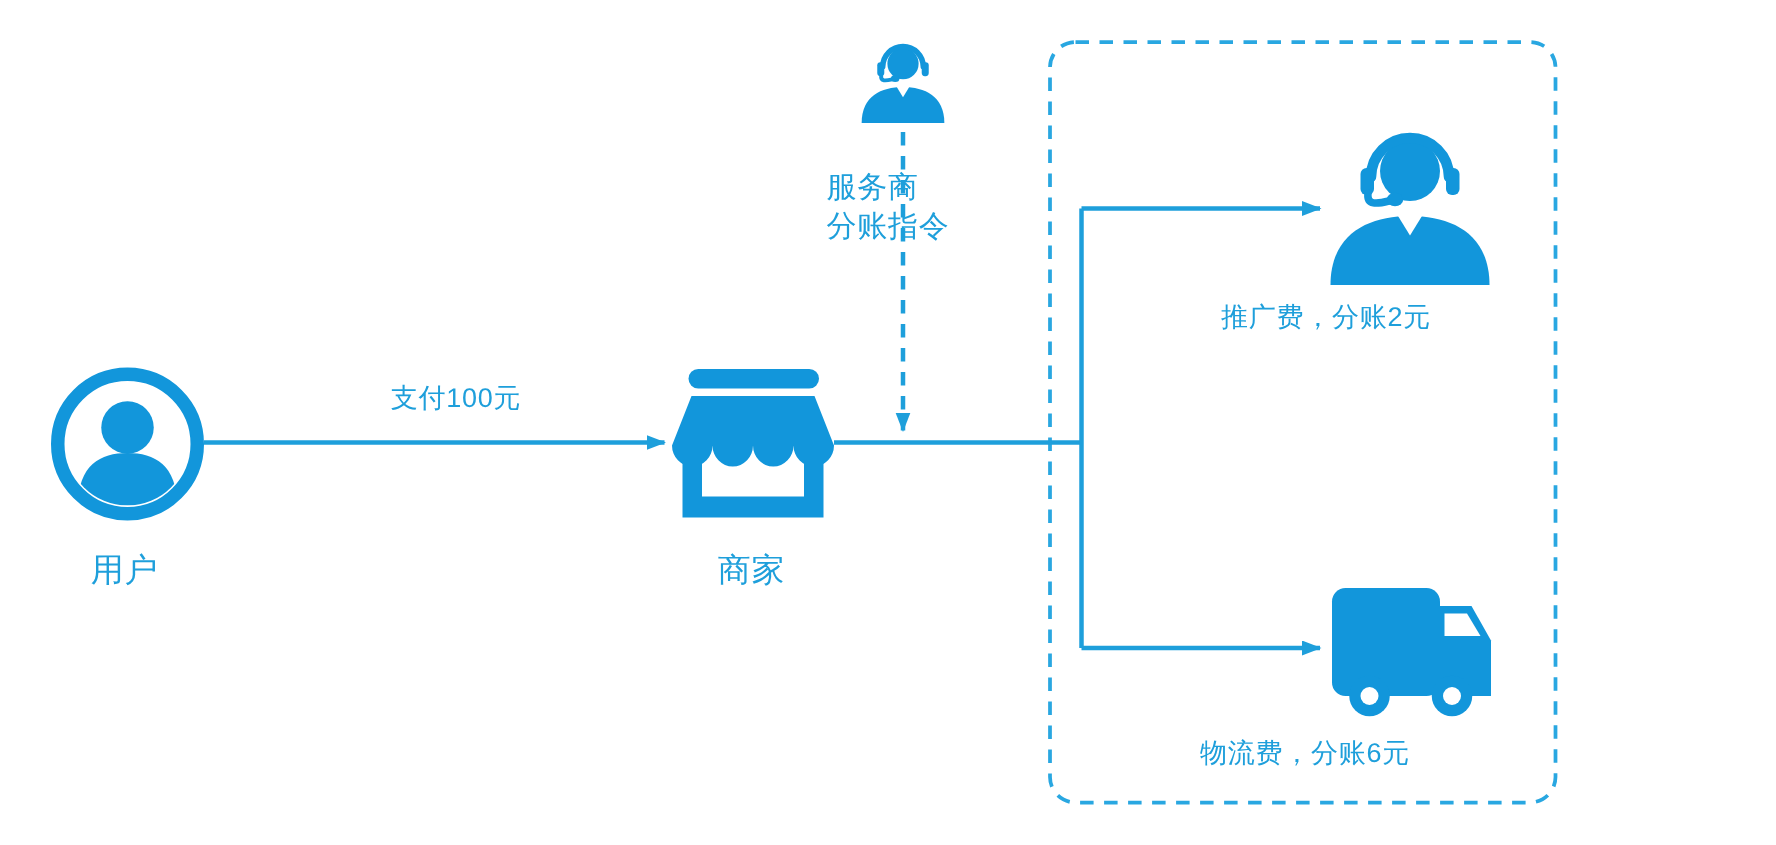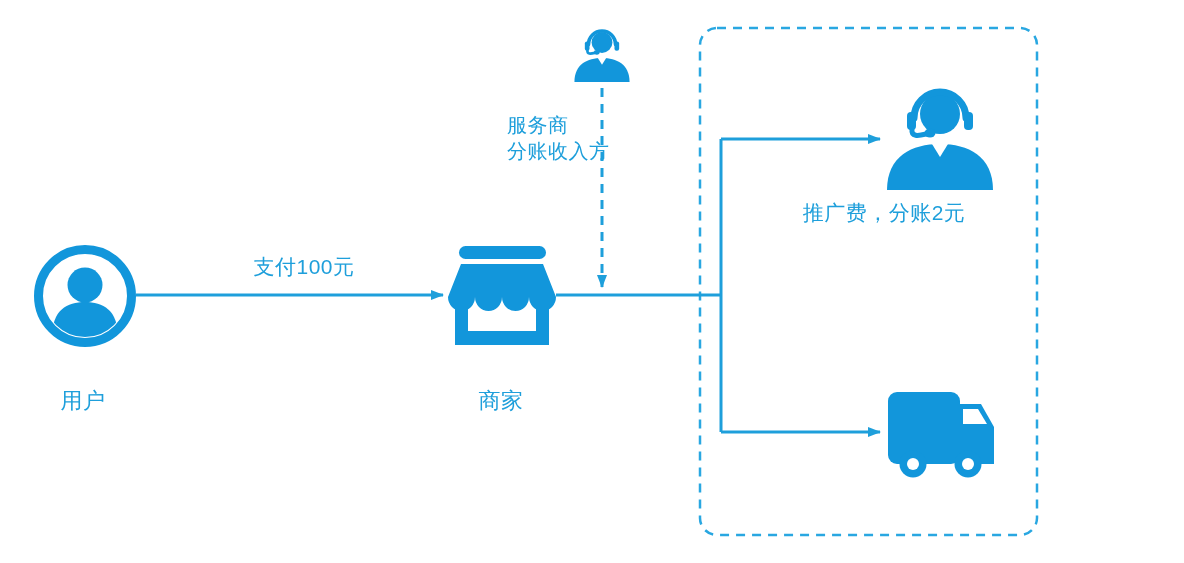--- a/index.html
+++ b/index.html
@@ -7,28 +7,28 @@
     position:relative;
     width:1184px;height:563px;
     background:#ffffff;
     overflow:hidden;
     font-family:"Liberation Sans","DejaVu Sans",sans-serif;
   }
   .layer{position:absolute;left:0;top:0;width:1184px;height:563px;}
   .lbl{
     position:absolute;
     color:#1e9fdb;
-    font-size:21px;
+    font-size:18px;
     line-height:1.25;
     white-space:nowrap;
     letter-spacing:0.5px;
   }
   .lbl.center{transform:translateX(-50%);}
-  .lbl.node{font-size:22px;margin-top:21px;}
-  .lbl.multiline{white-space:normal;line-height:26px;font-size:20px;}
+  .lbl.node{font-size:22px;}
+  .lbl.multiline{white-space:normal;line-height:26px;font-size:20px;margin-left:44px;}
 </style>
 </head>
 <body>
 
 <div class="canvas">
 
   <svg class="layer" width="1184" height="563" viewBox="0 0 1184 563" xmlns="http://www.w3.org/2000/svg">
     <defs>
       <marker id="arw" markerWidth="16" markerHeight="12" refX="12" refY="5" orient="auto" markerUnits="userSpaceOnUse">
         <path d="M0,0 L13,5 L0,10 Z" fill="#1e9fdb"></path>
@@ -89,20 +89,21 @@
   </svg>
 
   <div class="lbl node center" style="left:83px;top:366px;">用户</div>
 
   <div class="lbl center" style="left:304px;top:254px;text-align:right;">支付100元</div>
 
   <div class="lbl node center" style="left:501px;top:366px;text-align:center;">商家</div>
 
   <div class="lbl multiline" style="left:507px;top:112px;">
     <div>服务商</div>
-    <div>分账收入方</div>
+    <div>分账指令</div>
   </div>
 
   <div class="lbl center" style="left:884px;top:200px;">推广费，分账2元</div>
 
+  <div class="lbl center" style="left:870px;top:491px;">物流费，分账6元</div>
 
 
 </div>
 
 </body></html>

